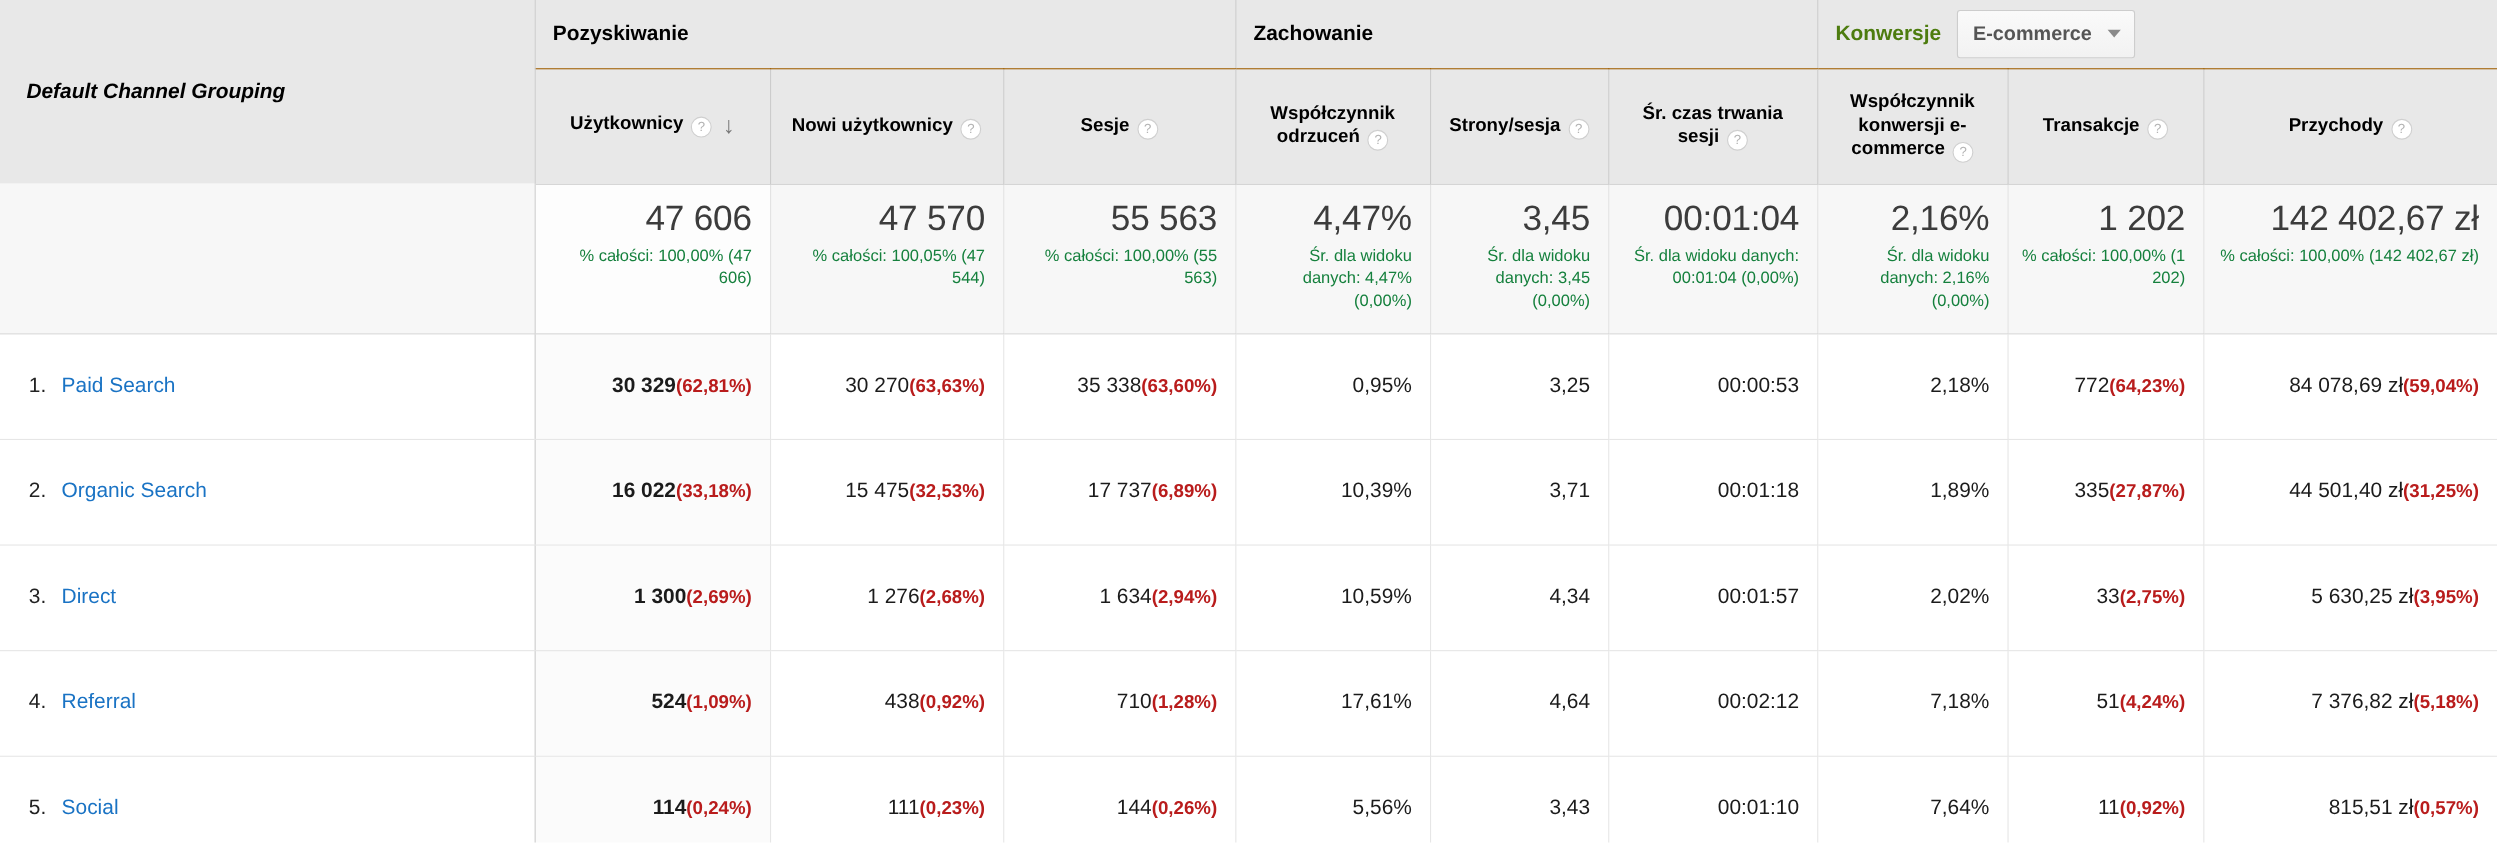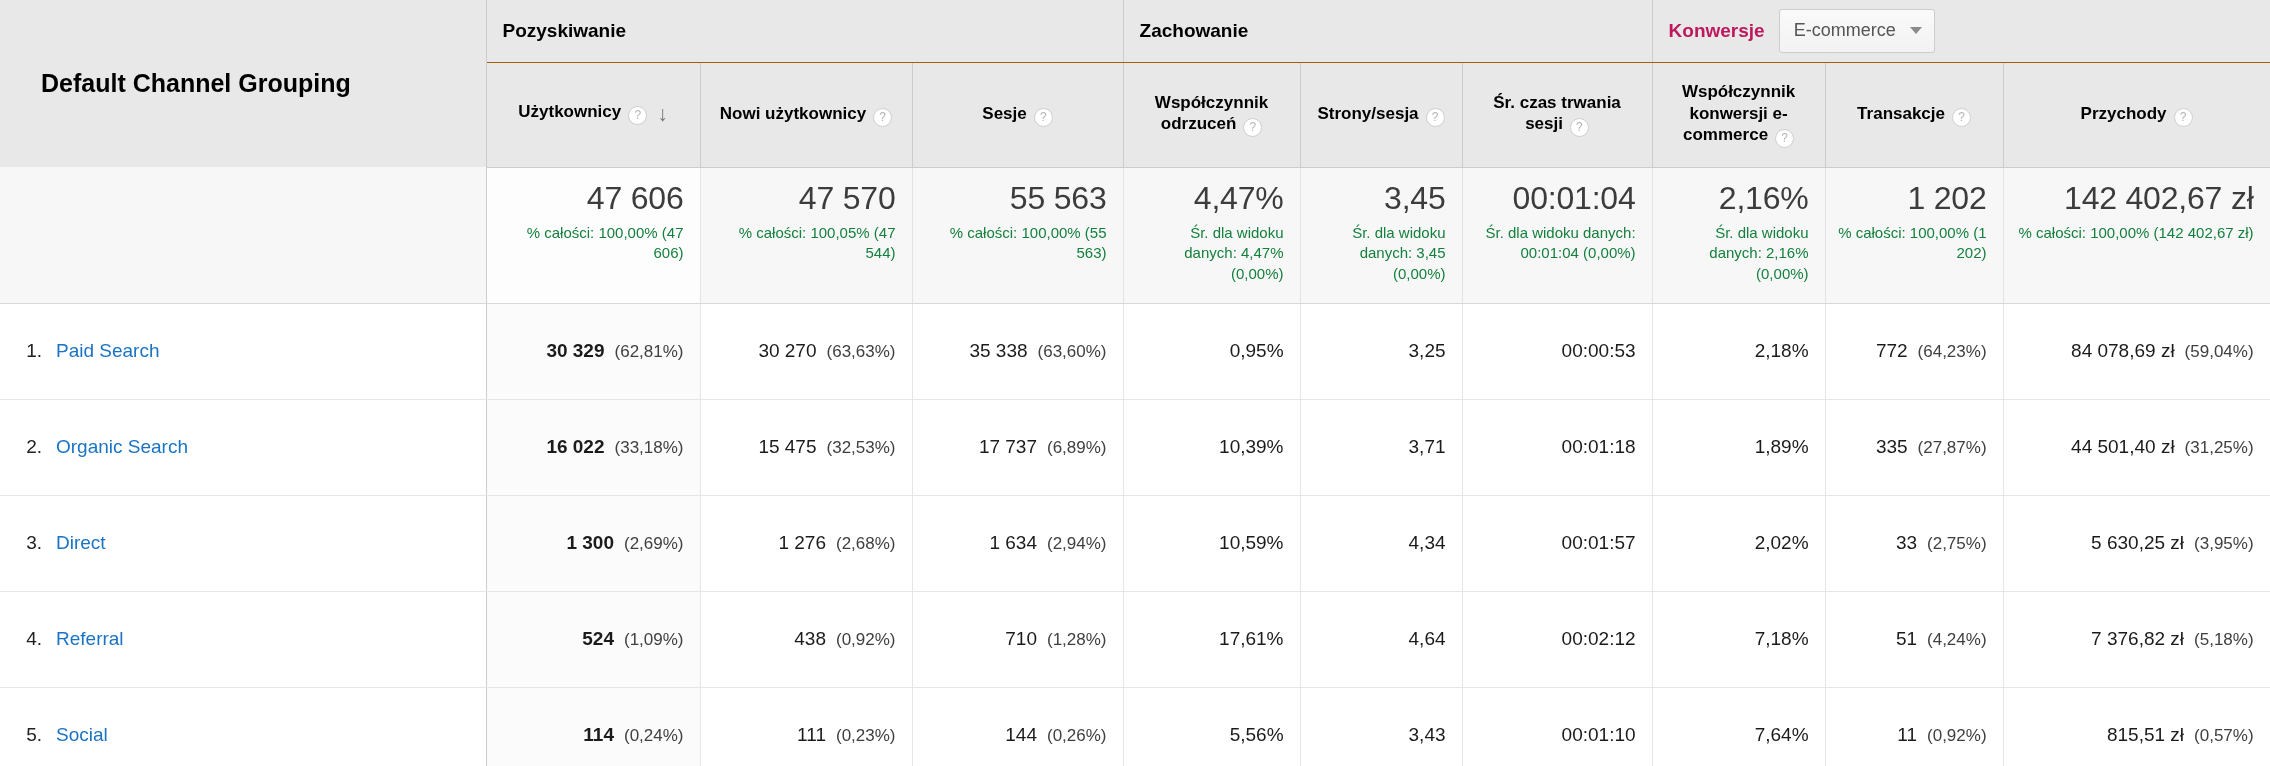--- a/index.html
+++ b/index.html
@@ -44,47 +44,48 @@
     font-weight: bold;
     color: #000;
     border-right: 1px solid #ccc;
     border-bottom: 1px solid #a16207;
     box-sizing: border-box;
   }
   tr.group-row > th.dim-cell {
     border-bottom: none;
     border-right: 1px solid #ccc;
     vertical-align: middle;
-    padding-left: 41px;
-    font-size: 25px;
+    padding-left: 24px;
+    font-size: 19px;
+    font-style: italic;
   }
 
   .conv-wrap {
     display: flex;
     align-items: center;
     gap: 14px;
   }
-  .conv-label { font-weight: bold; font-size: 19px; color: #be185d; white-space: nowrap; }
+  .conv-label { font-weight: bold; font-size: 19px; color: #4d7c0f; white-space: nowrap; }
 
   .dropdown {
     display: inline-flex;
     align-items: center;
     justify-content: space-between;
     min-width: 144px;
     height: 44px;
     padding: 0 12px 0 14px;
     background: linear-gradient(#fafafa, #f2f2f2);
     border: 1px solid #cdcdcd;
     border-radius: 3px;
     box-sizing: border-box;
     cursor: pointer;
   }
   .dropdown .dd-text {
     font-size: 18px;
-    font-weight: normal;
+    font-weight: bold;
     color: #555;
     white-space: nowrap;
     padding-right: 14px;
   }
   .caret {
     width: 0; height: 0;
     border-left: 6px solid transparent;
     border-right: 6px solid transparent;
     border-top: 7px solid #8a8a8a;
     flex: 0 0 auto;
@@ -199,24 +200,23 @@
   }
   .dim-link {
     color: #1a73c4;
     font-size: 19px;
     text-decoration: none;
     cursor: pointer;
   }
 
   .val-strong { font-weight: bold; }
   .val-pct {
-    color: #404040;
+    color: #b91c1c;
     font-size: 17px;
-    margin-left: 10px;
-    font-weight: normal;
+    font-weight: bold;
   }
   .cellpair {
     display: inline-flex;
     align-items: baseline;
     justify-content: center;
   }
 </style>
 </head>
 <body>
 

